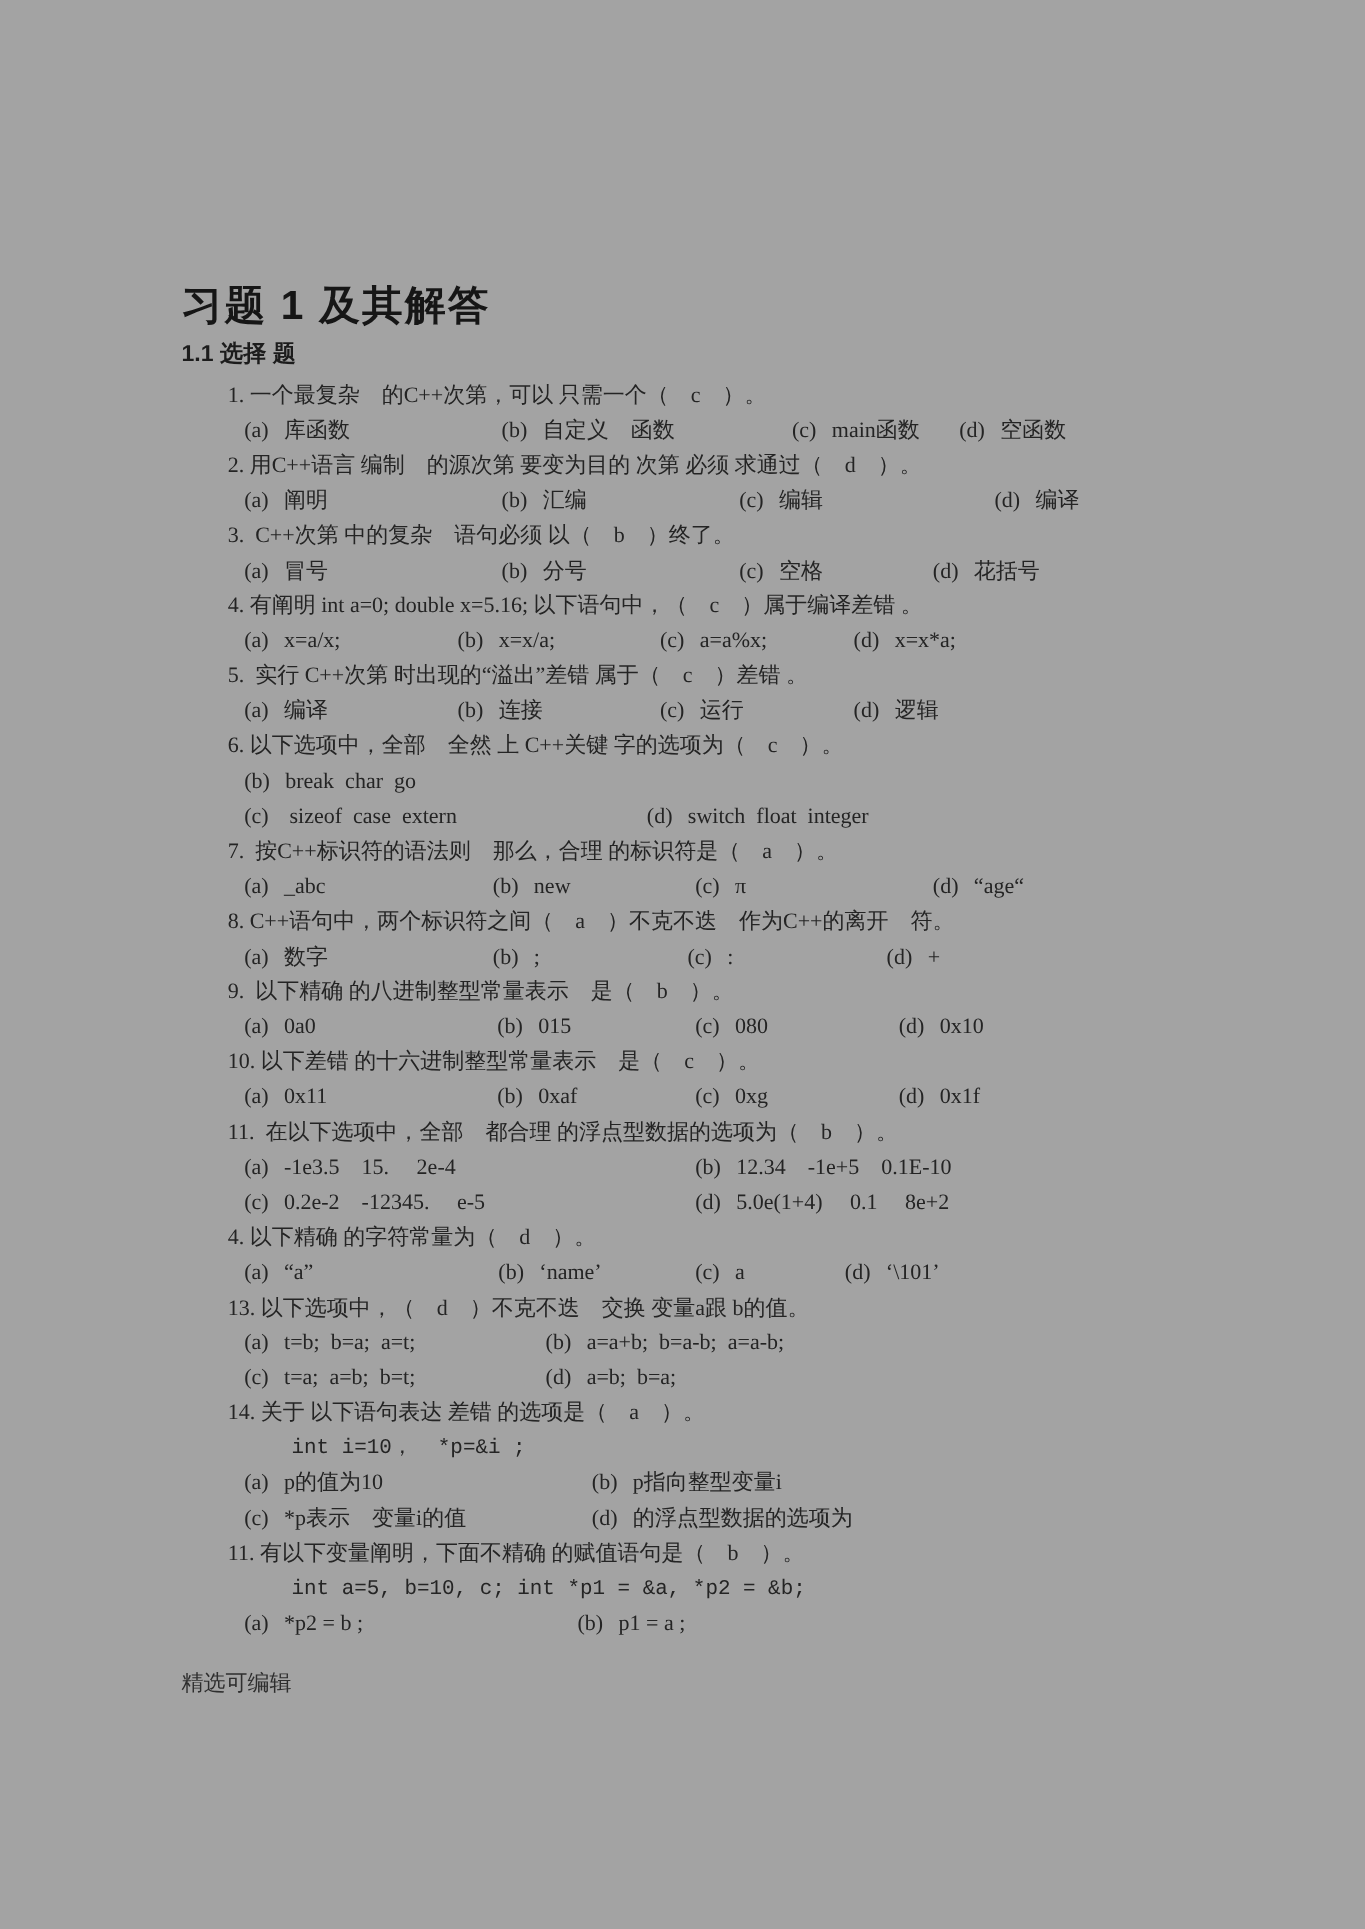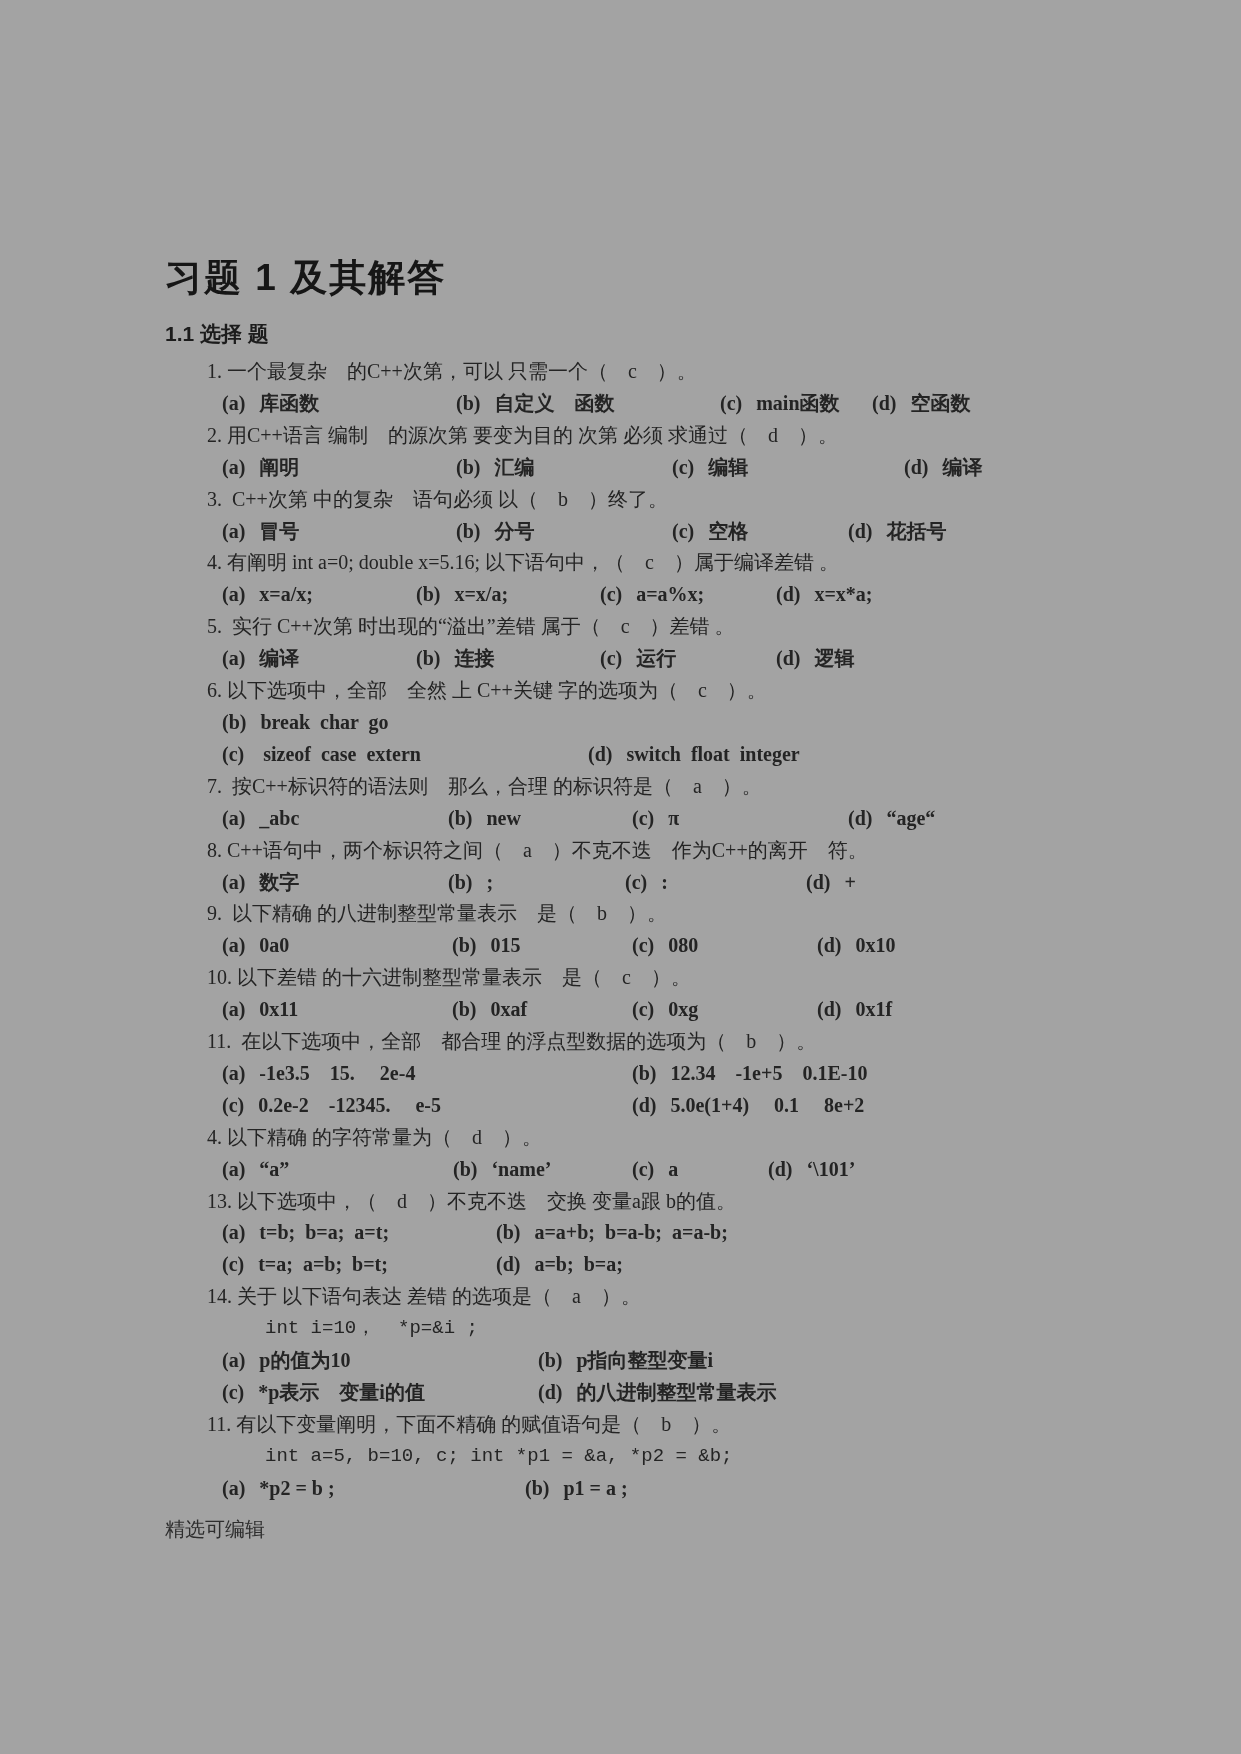--- a/index.html
+++ b/index.html
@@ -16,21 +16,21 @@
   .title{
     margin:0;
     font-family:"Liberation Sans","DejaVu Sans",sans-serif;
     font-weight:700;
     font-size:37px;
     line-height:44px;
     letter-spacing:2px;
     color:#161616;
   }
   .section{
-    margin:22px 0 0 0;
+    margin:10px 0 0 0;
     font-family:"Liberation Sans","DejaVu Sans",sans-serif;
     font-weight:700;
     font-size:21px;
     line-height:24px;
     color:#1c1c1c;
   }
   .content{margin-top:10px;}
   .line{
     min-height:31.9px;
     line-height:31.9px;
@@ -46,21 +46,20 @@
   }
   .line.opts{
     padding-left:57px;
     display:flex;
     align-items:baseline;
   }
   .opt{
     display:inline-block;
     white-space:pre;
     flex:0 0 auto;
-    font-weight:bold;
   }
   .opt:last-child{flex:0 1 auto;}
   .opt-label{margin-right:14px;}
   .footer{
     position:absolute;
     left:165px;top:1516px;
     font-size:20px;
     color:#2e2e2e;
   }
 </style>
@@ -96,19 +95,19 @@
       <div class="line opts"><span class="opt" style="width: 410px;"><span class="opt-label">(a)</span><span class="opt-text">-1e3.5    15.     2e-4</span></span><span class="opt"><span class="opt-label">(b)</span><span class="opt-text">12.34    -1e+5    0.1E-10</span></span></div>
       <div class="line opts"><span class="opt" style="width: 410px;"><span class="opt-label">(c)</span><span class="opt-text">0.2e-2    -12345.     e-5</span></span><span class="opt"><span class="opt-label">(d)</span><span class="opt-text">5.0e(1+4)     0.1     8e+2</span></span></div>
       <div class="line q">4. 以下精确 的字符常量为（　d　）。</div>
       <div class="line opts"><span class="opt" style="width: 231px;"><span class="opt-label">(a)</span><span class="opt-text">“a”</span></span><span class="opt" style="width: 179px;"><span class="opt-label">(b)</span><span class="opt-text">‘name’</span></span><span class="opt" style="width: 136px;"><span class="opt-label">(c)</span><span class="opt-text">a</span></span><span class="opt"><span class="opt-label">(d)</span><span class="opt-text">‘\101’</span></span></div>
       <div class="line q">13. 以下选项中，（　d　）不克不迭　交换 变量a跟 b的值。</div>
       <div class="line opts"><span class="opt" style="width: 274px;"><span class="opt-label">(a)</span><span class="opt-text">t=b;  b=a;  a=t;</span></span><span class="opt"><span class="opt-label">(b)</span><span class="opt-text">a=a+b;  b=a-b;  a=a-b;</span></span></div>
       <div class="line opts"><span class="opt" style="width: 274px;"><span class="opt-label">(c)</span><span class="opt-text">t=a;  a=b;  b=t;</span></span><span class="opt"><span class="opt-label">(d)</span><span class="opt-text">a=b;  b=a;</span></span></div>
       <div class="line q">14. 关于 以下语句表达 差错 的选项是（　a　）。</div>
       <div class="line code">int i=10，  *p=&amp;i ;</div>
       <div class="line opts"><span class="opt" style="width: 316px;"><span class="opt-label">(a)</span><span class="opt-text">p的值为10</span></span><span class="opt"><span class="opt-label">(b)</span><span class="opt-text">p指向整型变量i</span></span></div>
-      <div class="line opts"><span class="opt" style="width: 316px;"><span class="opt-label">(c)</span><span class="opt-text">*p表示　变量i的值</span></span><span class="opt"><span class="opt-label">(d)</span><span class="opt-text">的八进制整型常量表示</span></span></div>
+      <div class="line opts"><span class="opt" style="width: 316px;"><span class="opt-label">(c)</span><span class="opt-text">*p表示　变量i的值</span></span><span class="opt"><span class="opt-label">(d)</span><span class="opt-text">的浮点型数据的选项为</span></span></div>
       <div class="line q">11. 有以下变量阐明，下面不精确 的赋值语句是（　b　）。</div>
       <div class="line code">int a=5, b=10, c; int *p1 = &amp;a, *p2 = &amp;b;</div>
       <div class="line opts"><span class="opt" style="width: 303px;"><span class="opt-label">(a)</span><span class="opt-text">*p2 = b ;</span></span><span class="opt"><span class="opt-label">(b)</span><span class="opt-text">p1 = a ;</span></span></div>
     </div>
   <div class="footer">精选可编辑</div>
 </div>
 
 </body></html>

